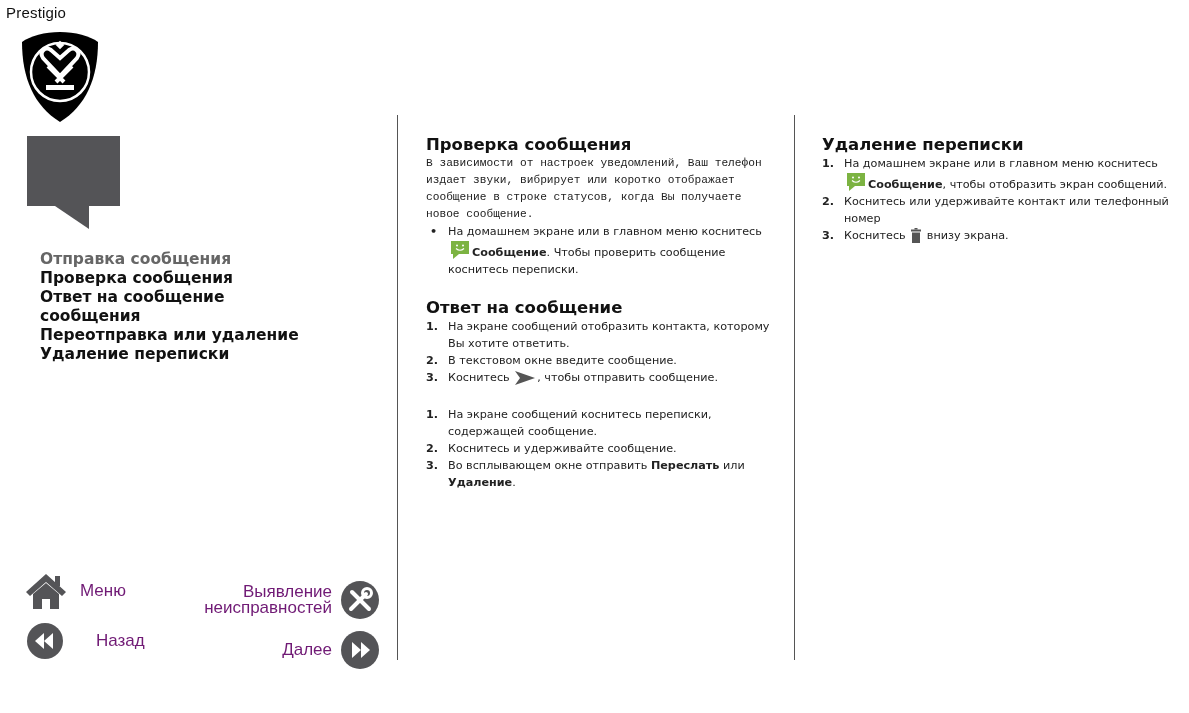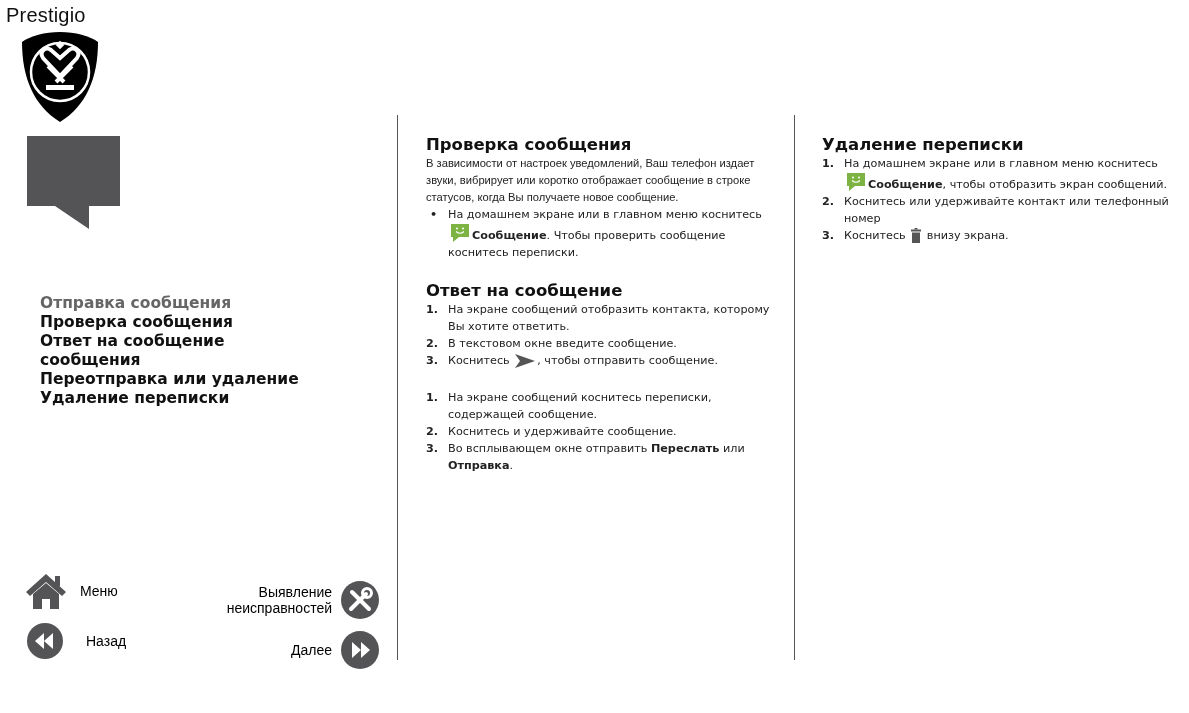--- a/index.html
+++ b/index.html
@@ -1,34 +1,34 @@
 <!DOCTYPE html>
 <html><head>
   <meta charset="utf-8">
   <style>
     html, body { margin: 0; padding: 0; background: #ffffff; }
     body {
       width: 1189px; height: 713px; position: relative; overflow: hidden;
       font-family: "DejaVu Sans", sans-serif; color: #111;
     }
-    .brand { position: absolute; left: 6px; top: 4px; font-family: "Liberation Sans", sans-serif; font-size: 20px; color: #111; letter-spacing: 0.2px; }
+    .brand { position: absolute; left: 6px; top: 4px; font-family: "Liberation Sans", sans-serif; font-size: 15px; color: #111; letter-spacing: 0.2px; }
     .logo { position: absolute; left: 20px; top: 28px; width: 80px; height: 96px; }
     .chat-big { position: absolute; left: 27px; top: 136px; width: 94px; height: 94px; }
-    .toc { position: absolute; left: 40px; top: 250px; width: 330px; margin-top: 44px; }
+    .toc { position: absolute; left: 40px; top: 250px; width: 330px; }
     .toc-item { font-family: "DejaVu Sans", sans-serif; font-weight: bold; font-size: 15.5px; line-height: 19px; color: #111; cursor: pointer; }
     .toc-item.current { color: #666; }
     .nav-row { position: absolute; left: 26px; width: 354px; height: 40px; }
     .nav-left { position: absolute; left: 0; top: 0; display: flex; align-items: center; gap: 14px; cursor: pointer; }
     .nav-right { position: absolute; right: 0; top: 8px; display: flex; align-items: center; gap: 8px; cursor: pointer; }
-    .nav-label { font-family: "Liberation Sans", sans-serif; font-size: 14px; color: #000000; line-height: 16px; }
+    .nav-label { font-family: "Liberation Sans", sans-serif; font-size: 17px; color: #701a75; line-height: 16px; }
     .nav-label.r { text-align: right; }
     .divider { position: absolute; top: 115px; height: 545px; width: 1px; background: #555; }
     .col { position: absolute; top: 135px; }
     .h2 { font-family: "DejaVu Sans", sans-serif; font-weight: bold; font-size: 16.5px; line-height: 20px; color: #111; margin: 0; }
-    .p { font-family: Liberation Sans, sans-serif; font-size: 11.2px; line-height: 17px; color: #222; margin: 0; }
+    .p { font-family: Liberation Mono, monospace; font-size: 11.2px; line-height: 17px; color: #222; margin: 0; }
     .list { margin: 0; padding: 0; list-style: none; }
     .li { position: relative; padding-left: 22px; font-size: 11.2px; line-height: 17px; color: #222; }
     .li .num { position: absolute; left: 0; top: 0; font-weight: bold; }
     .li .bul { position: absolute; left: 4px; top: 0; font-weight: bold; }
     .section { margin-bottom: 14px; }
     .inline-icon { display: inline-block; vertical-align: -4px; margin: 0 2px; }
     b { font-weight: bold; }
   </style>
 </head>
 <body>
@@ -80,21 +80,21 @@
   </div>
 </div>
 
 <div class="nav-row" style="top:622px;">
   <div class="nav-left">
     <svg width="38" height="38" viewBox="0 0 38 38">
       <circle cx="19" cy="19" r="18" fill="#545457"></circle>
       <polygon points="18,11 9,19 18,27" fill="#fff"></polygon>
       <polygon points="27,11 18,19 27,27" fill="#fff"></polygon>
     </svg>
-    <span class="nav-label" style="margin-left:8px;">Назад</span>
+    <span class="nav-label" style="margin-left:18px;">Назад</span>
   </div>
   <div class="nav-right">
     <span class="nav-label">Далее</span>
     <svg width="40" height="40" viewBox="0 0 40 40">
       <circle cx="20" cy="20" r="19" fill="#545457"></circle>
       <polygon points="12,12 21,20 12,28" fill="#fff"></polygon>
       <polygon points="21,12 30,20 21,28" fill="#fff"></polygon>
     </svg>
   </div>
 </div>
@@ -130,21 +130,21 @@
         <svg class="inline-icon" width="20" height="14" viewBox="0 0 20 14">
           <polygon points="0,0 20,7 0,14 5,7" fill="#555"></polygon>
         </svg><span>, чтобы отправить сообщение.</span></li>
     </ol>
   </div>
 
   <div class="section" style="margin-top:20px;">
     <ol class="list">
       <li class="li"><span class="num">1.</span><span>На экране сообщений коснитесь переписки, содержащей сообщение.</span></li>
       <li class="li"><span class="num">2.</span><span>Коснитесь и удерживайте сообщение.</span></li>
-      <li class="li"><span class="num">3.</span><span>Во всплывающем окне отправить </span><b>Переслать</b><span> или </span><b>Отправка</b><span>.</span></li>
+      <li class="li"><span class="num">3.</span><span>Во всплывающем окне отправить </span><b>Переслать</b><span> или </span><b>Удаление</b><span>.</span></li>
     </ol>
   </div>
 </div>
 
 <div class="col" style="left:822px; width:350px;">
   <div class="section">
     <h2 class="h2">Удаление переписки</h2>
     <ol class="list">
       <li class="li"><span class="num">1.</span><span>На домашнем экране или в главном меню коснитесь</span>
         <svg class="inline-icon" width="20" height="20" viewBox="0 0 20 20">

